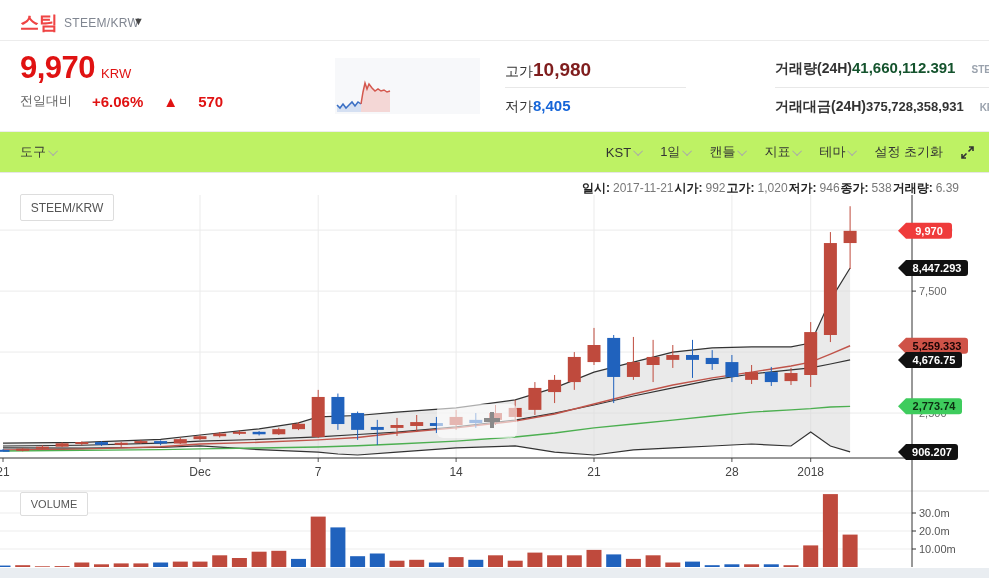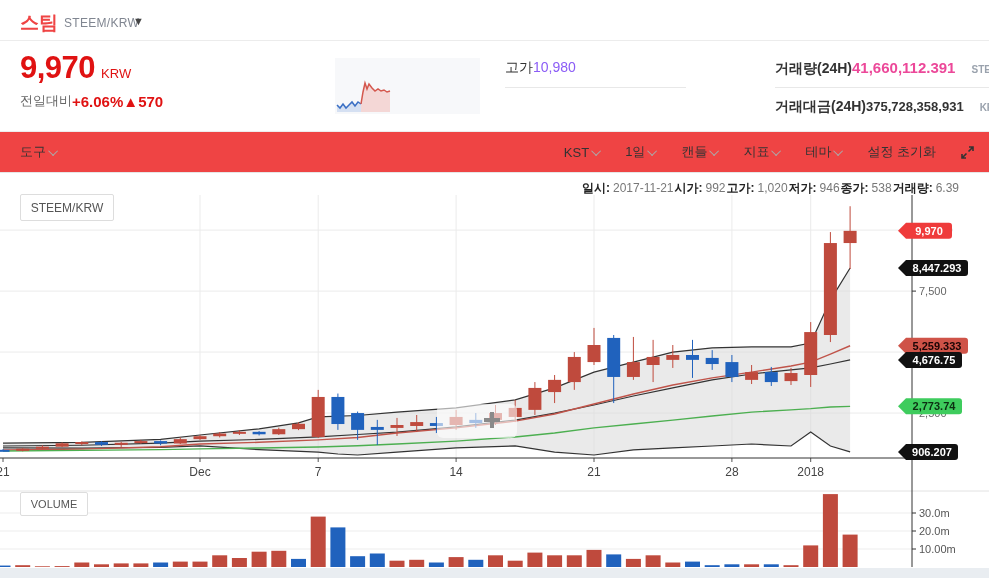--- a/index.html
+++ b/index.html
@@ -8,40 +8,40 @@
   .abs{position:absolute;}
   
   .titlebar{left:0;top:0;width:989px;height:40px;border-bottom:1px solid #ececec;background:#fff;z-index:5;}
   .coin-name{left:20px;top:10px;font-size:19px;font-weight:bold;color:#ef4444;}
   .coin-pair{left:64px;top:16px;font-size:12px;color:#808691;letter-spacing:.3px;}
   .coin-caret{left:133px;top:15px;font-size:11px;color:#444;cursor:pointer;}
   
   .price-row{left:20px;top:50px;display:flex;align-items:baseline;gap:6px;z-index:5;}
   .price-big{font-size:31px;font-weight:bold;color:#e01212;letter-spacing:-0.5px;}
   .price-krw{font-size:13px;color:#e01212;}
-  .change-row{left:20px;top:92px;display:flex;align-items:center;gap:0;z-index:5;}
+  .change-row{left:20px;top:92px;display:flex;align-items:center;gap:20px;z-index:5;}
   .change-label{font-size:13px;color:#666;}
   .change-val{font-size:15px;font-weight:bold;color:#e01212;}
   .spark-box{left:335px;top:58px;width:145px;height:56px;background:#f7f8fa;z-index:5;}
   
   .stats-col{z-index:5;}
   .stat-row{display:flex;align-items:baseline;height:37px;padding-top:9px;box-sizing:border-box;}
   .stat-label{font-size:14px;color:#333;}
   .stat-hr{height:1px;background:#e8e8e8;}
-  .v-red{font-size:14px;font-weight:normal;color:#8b5cf6;}
+  .v-red{font-size:19px;font-weight:bold;color:#7f1d1d;}
   .v-blue{font-size:15px;font-weight:bold;color:#1565d8;}
-  .v-plain{font-size:15px;color:#ec4899;}
+  .v-plain{font-size:15px;color:#14532d;}
   .v-small{font-size:13px;color:#333;}
   .unit{font-size:10px;color:#9aa2ad;margin-left:16px;}
   
-  .toolbar{left:0;top:131px;width:989px;height:42px;background:#ef4444;border-top:1px solid #ededed;border-bottom:1px solid #e6e6e6;box-sizing:border-box;z-index:5;display:flex;align-items:center;}
+  .toolbar{left:0;top:131px;width:989px;height:42px;background:#bef264;border-top:1px solid #ededed;border-bottom:1px solid #e6e6e6;box-sizing:border-box;z-index:5;display:flex;align-items:center;}
   .tb-item{font-size:13px;color:#333;display:flex;align-items:center;gap:5px;cursor:pointer;}
   .chev{width:6px;height:6px;border-left:1.5px solid #aaa;border-bottom:1.5px solid #aaa;transform:rotate(-45deg) translateY(-2px);display:inline-block;}
   .tb-left{margin-left:20px;}
-  .tb-right{position:absolute;right:14px;display:flex;align-items:center;gap:24px;}
+  .tb-right{position:absolute;right:14px;display:flex;align-items:center;gap:17px;}
   
   .info-bar{right:30px;top:180px;display:flex;gap:1px;z-index:6;font-size:12px;}
   .info-item b{color:#222;font-weight:bold;margin-right:3px;}
   .info-item span{color:#777;}
   .tag-box{background:#fff;border:1px solid #ddd;border-radius:2px;color:#555;z-index:6;display:flex;align-items:center;justify-content:center;}
   .symbol-box{left:20px;top:194px;width:92px;height:25px;font-size:12px;}
   .volume-box{left:20px;top:492px;width:66px;height:22px;font-size:11px;}
   .bottom-strip{left:0;top:568px;width:989px;height:10px;background:#e9edf1;z-index:4;}
   svg{font-family:"Liberation Sans","DejaVu Sans",sans-serif;}
   .chart-svg{left:0;top:0;z-index:1;}
@@ -275,20 +275,24 @@
         <polyline points="26,46 28,34 30,25 32,31 34,26 37,30 40,33 43,31 46,33 49,32 52,34 55,33" fill="none" stroke="#d4574d" stroke-width="1.5"></polyline>
       </svg>
   </div>
 
   <div class="abs stats-col" style="left:505px;top:50px;width:181px;">
     <div class="stat-row">
       <span class="stat-label">고가</span>
       <span class="v-red">10,980</span>
     </div>
     <div class="stat-hr"></div>
+    <div class="stat-row">
+      <span class="stat-label">저가</span>
+      <span class="v-blue">8,405</span>
+    </div>
   </div>
 
   <div class="abs stats-col" style="left:775px;top:50px;width:232px;font-weight:bold;">
     <div class="stat-row">
       <span class="stat-label">거래량(24H)</span>
       <span><span class="v-plain">41,660,112.391</span><span class="unit">STEEM</span></span>
     </div>
     <div class="stat-hr"></div>
     <div class="stat-row">
       <span class="stat-label">거래대금(24H)</span>

